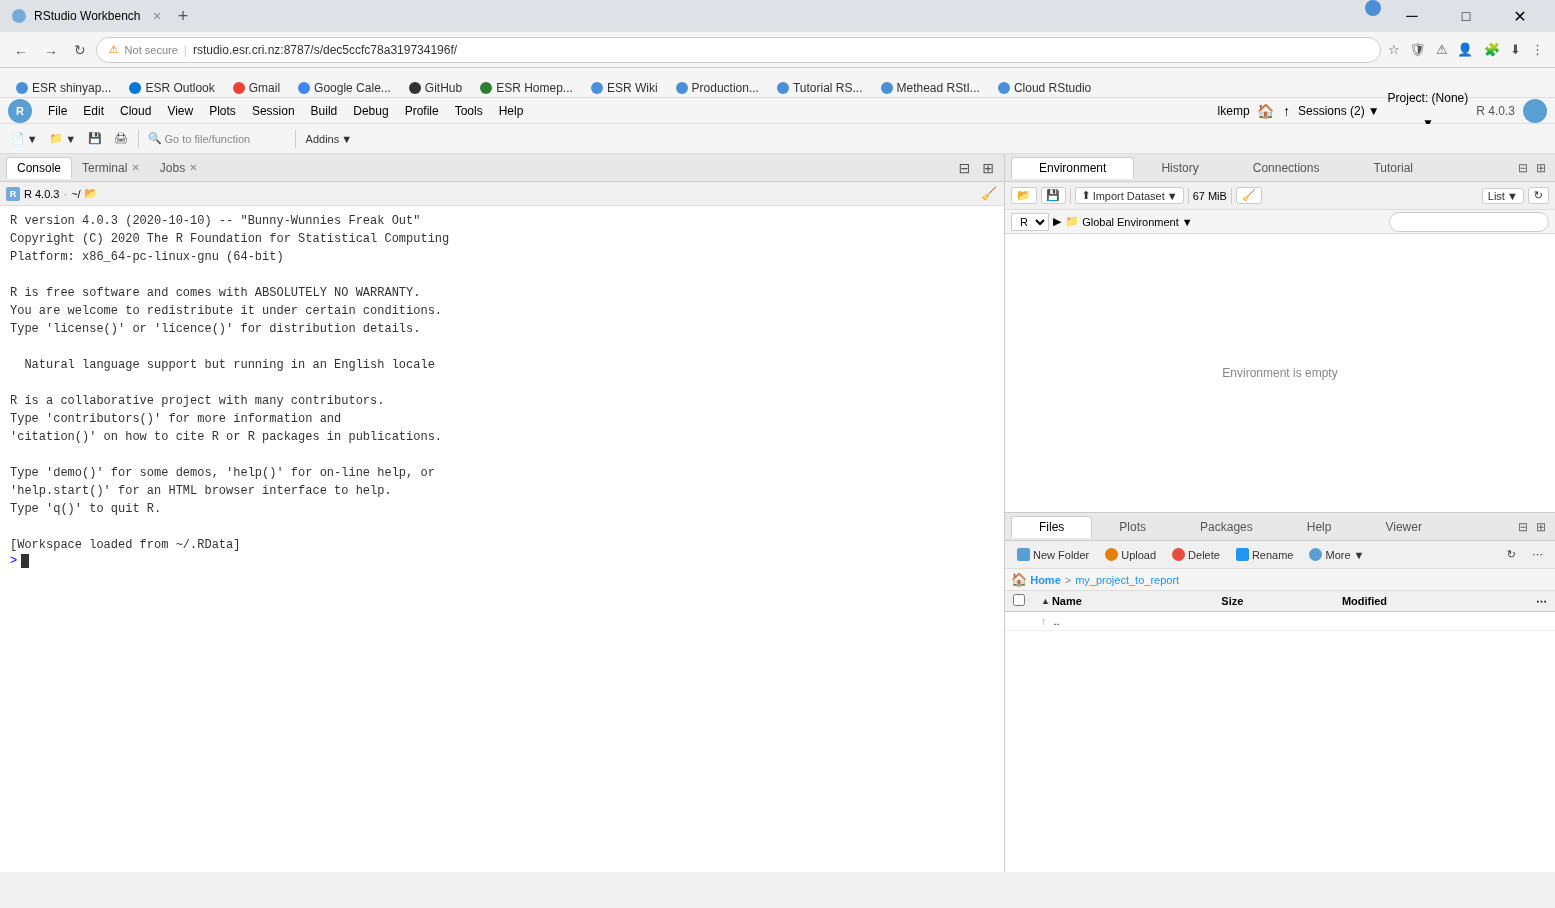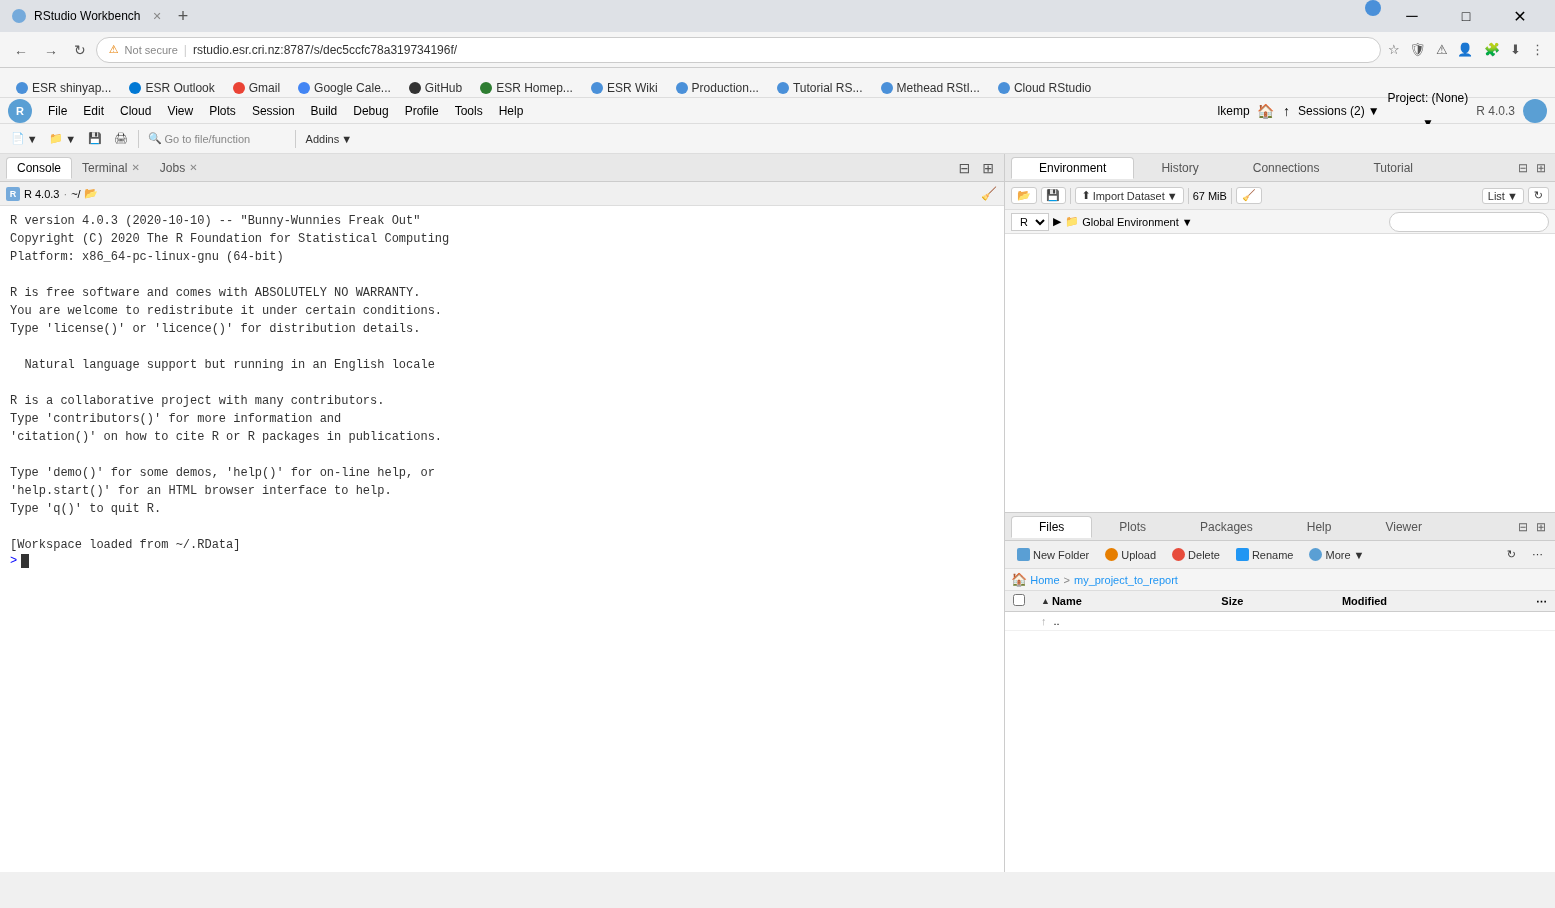--- a/index.html
+++ b/index.html
@@ -370,20 +370,23 @@
           </select>
           <span>▶</span>
           <button style="display:flex;align-items:center;gap:3px;background:none;border:none;cursor:pointer;font-size:11px;">
             <span>📁</span>
             <span>Global Environment</span>
             <span>▼</span>
           </button>
           <input type="text" class="env-search" placeholder="" style="margin-left: auto;">
         </div>
 
+        <div class="env-empty">
+          <span>Environment is empty</span>
+        </div>
       </div>
 
       <div class="right-bottom">
 
         <div class="right-panel-tabs">
           <span class="right-panel-tab active">Files</span>
           <span class="right-panel-tab">Plots</span>
           <span class="right-panel-tab">Packages</span>
           <span class="right-panel-tab">Help</span>
           <span class="right-panel-tab">Viewer</span>
@@ -416,21 +419,21 @@
             <span>▼</span>
           </button>
           <button class="files-btn" style="margin-left:auto;">
             <span>↻</span>
           </button>
           <button class="files-btn">⋯</button>
         </div>
 
         <div class="breadcrumb-bar">
           <span style="color:#4A90D9;font-size:13px;">🏠</span>
-          <span style="color:#2196F3;cursor:pointer;margin-left:3px;">Home</span>
+          <span style="color:#2196F3;cursor:pointer;margin-left:3px;font-weight:bold;">Home</span>
           <span style="margin:0 4px;color:#888;">&gt;</span>
           <span style="color:#2196F3;cursor:pointer;">my_project_to_report</span>
         </div>
 
         <div style="flex:1;overflow-y:auto;background:#fff;">
           <table class="files-table">
             <thead>
               <tr>
                 <th style="width:24px;">
                   <input type="checkbox" class="file-checkbox" style="">

